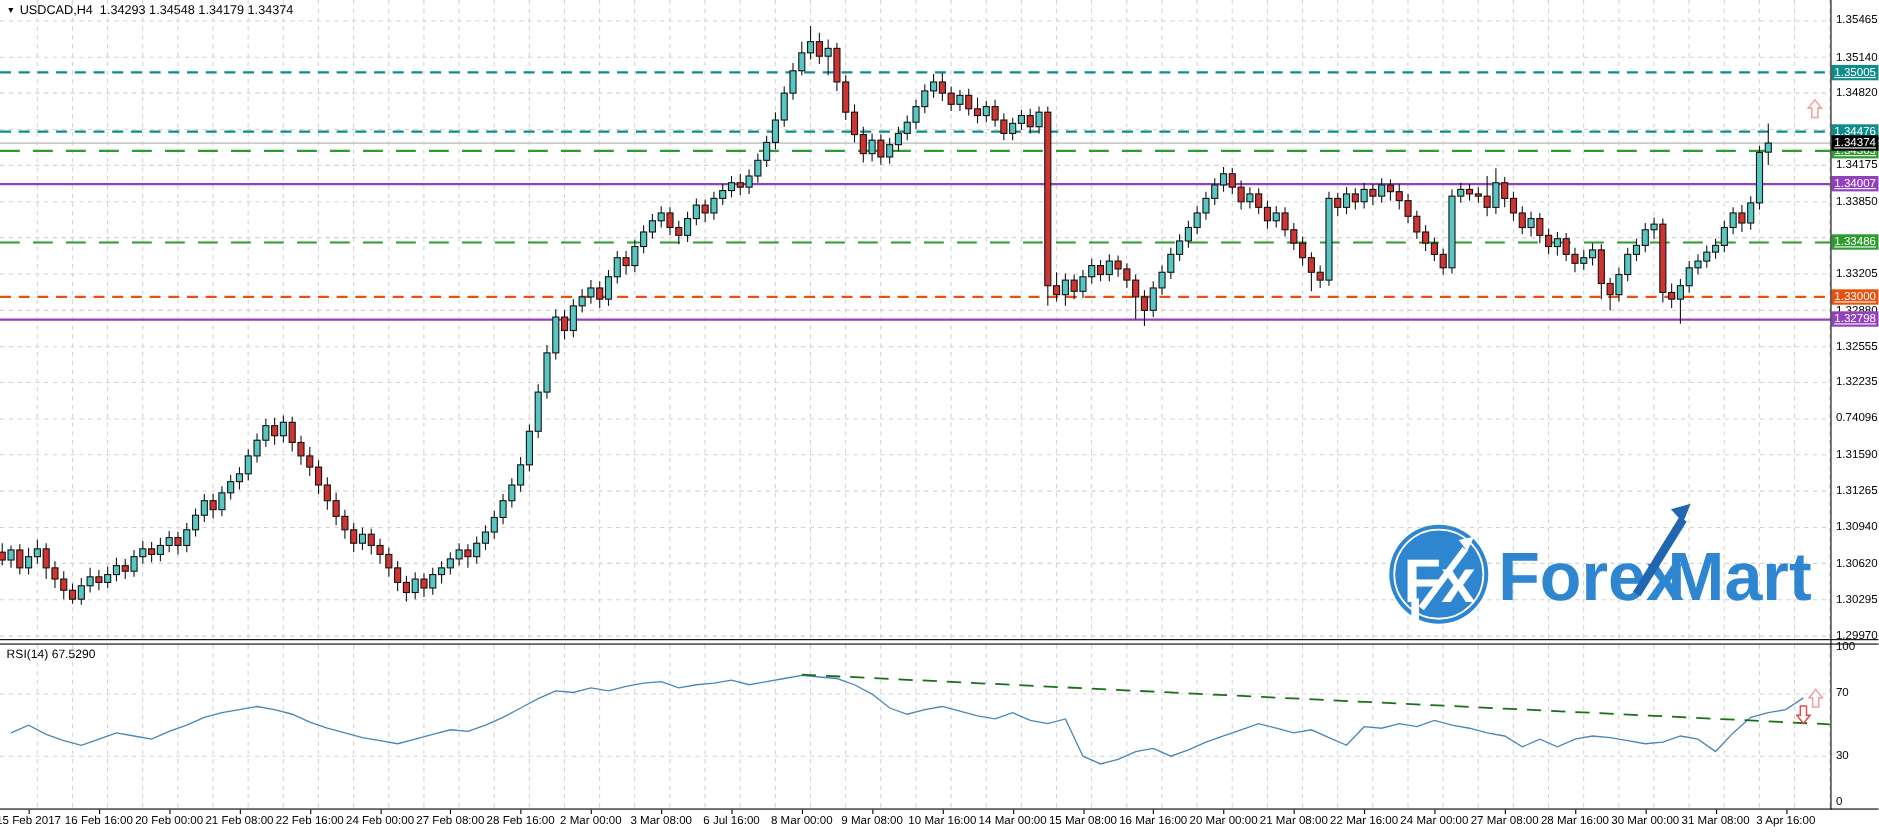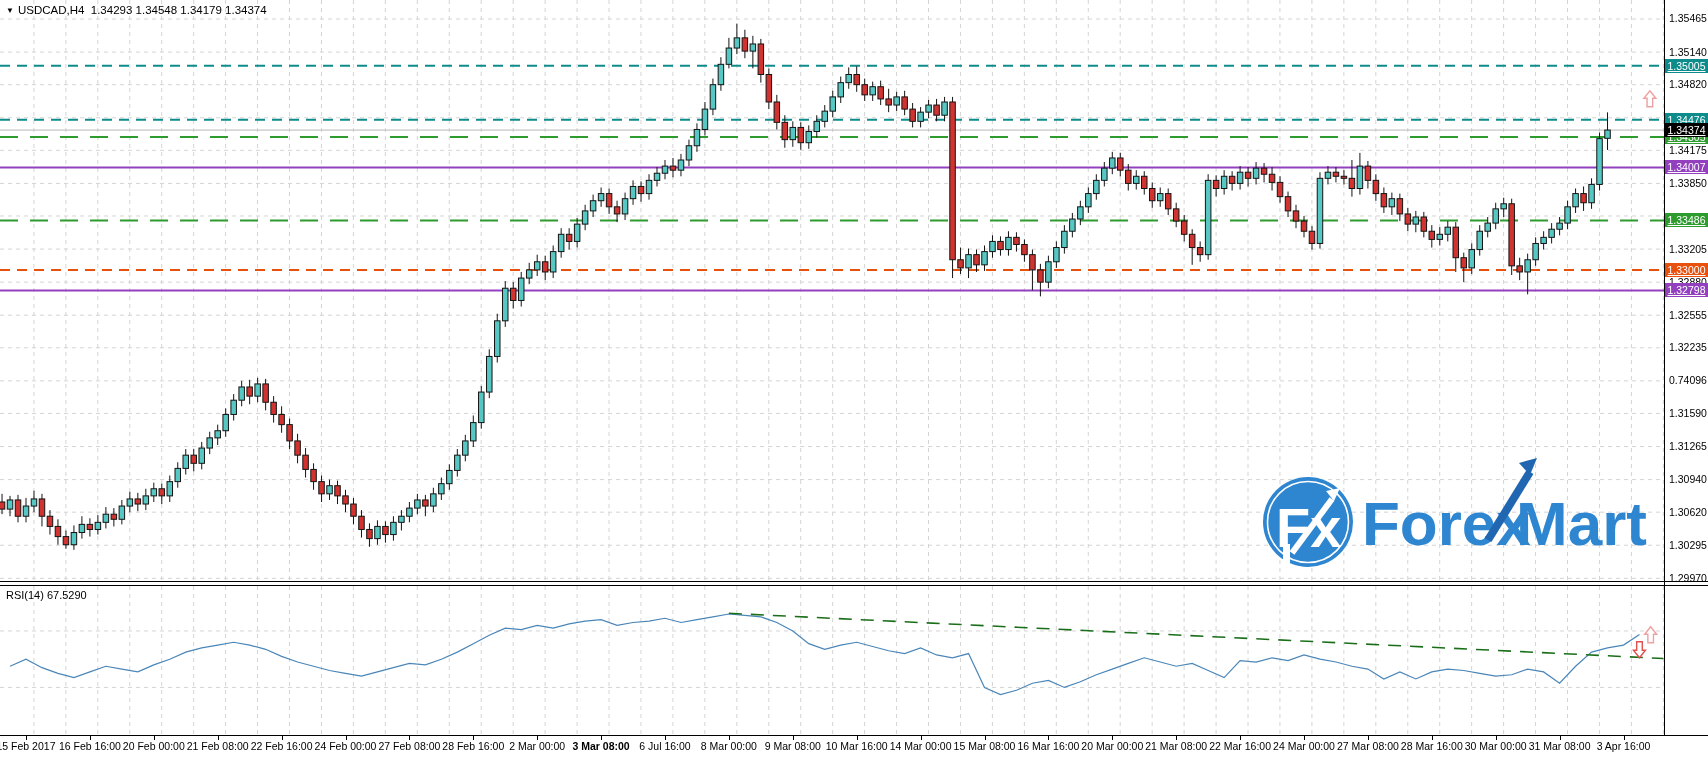--- a/index.html
+++ b/index.html
@@ -613,41 +613,47 @@
       <div class="axlab" style="top: 571.821px;">1.29970</div>
       <div class="axbox" style="top: 58.8524px; background: rgb(14, 140, 140);">1.35005</div>
       <div class="axbox" style="top: 112.695px; background: rgb(14, 140, 140);">1.34476</div>
       <div class="axbox" style="top: 130.099px; background: rgb(46, 155, 46);">1.34305</div>
       <div class="axbox" style="top: 160.43px; background: rgb(147, 64, 191);">1.34007</div>
       <div class="axbox" style="top: 213.458px; background: rgb(46, 155, 46);">1.33486</div>
       <div class="axbox" style="top: 262.924px; background: rgb(232, 80, 14);">1.33000</div>
       <div class="axbox" style="top: 283.483px; background: rgb(147, 64, 191);">1.32798</div>
       <div class="axbox" style="top: 123.076px; background: rgb(0, 0, 0);">1.34374</div>
     </div>
+  <div id="raxis" class="raxis">
+      <div class="axlab" style="top: -3.9px;">100</div>
+      <div class="axlab" style="top: 38.46px;">70</div>
+      <div class="axlab" style="top: 94.94px;">30</div>
+      <div class="axlab" style="top: 137.3px;">0</div>
+    </div>
   <div id="taxis" class="taxis">
       <div class="ttick" style="left: 26px;"></div>
       <div class="tlab" style="left: 26px;">15 Feb 2017</div>
       <div class="ttick" style="left: 89.9px;"></div>
       <div class="tlab" style="left: 89.9px; text-align: center;">16 Feb 16:00</div>
       <div class="ttick" style="left: 153.8px;"></div>
       <div class="tlab" style="left: 153.8px;">20 Feb 00:00</div>
       <div class="ttick" style="left: 217.7px;"></div>
       <div class="tlab" style="left: 217.7px;">21 Feb 08:00</div>
       <div class="ttick" style="left: 281.6px;"></div>
       <div class="tlab" style="left: 281.6px;">22 Feb 16:00</div>
       <div class="ttick" style="left: 345.5px;"></div>
       <div class="tlab" style="left: 345.5px;">24 Feb 00:00</div>
       <div class="ttick" style="left: 409.4px;"></div>
       <div class="tlab" style="left: 409.4px;">27 Feb 08:00</div>
       <div class="ttick" style="left: 473.3px;"></div>
       <div class="tlab" style="left: 473.3px;">28 Feb 16:00</div>
       <div class="ttick" style="left: 537.2px;"></div>
       <div class="tlab" style="left: 537.2px;">2 Mar 00:00</div>
       <div class="ttick" style="left: 601.1px;"></div>
-      <div class="tlab" style="left: 601.1px; font-weight: bold;">3 Mar 08:00</div>
+      <div class="tlab" style="left: 601.1px;">3 Mar 08:00</div>
       <div class="ttick" style="left: 665px;"></div>
       <div class="tlab" style="left: 665px;">6 Jul 16:00</div>
       <div class="ttick" style="left: 728.9px;"></div>
       <div class="tlab" style="left: 728.9px;">8 Mar 00:00</div>
       <div class="ttick" style="left: 792.8px;"></div>
       <div class="tlab" style="left: 792.8px;">9 Mar 08:00</div>
       <div class="ttick" style="left: 856.7px;"></div>
       <div class="tlab" style="left: 856.7px;">10 Mar 16:00</div>
       <div class="ttick" style="left: 920.6px;"></div>
       <div class="tlab" style="left: 920.6px;">14 Mar 00:00</div>

